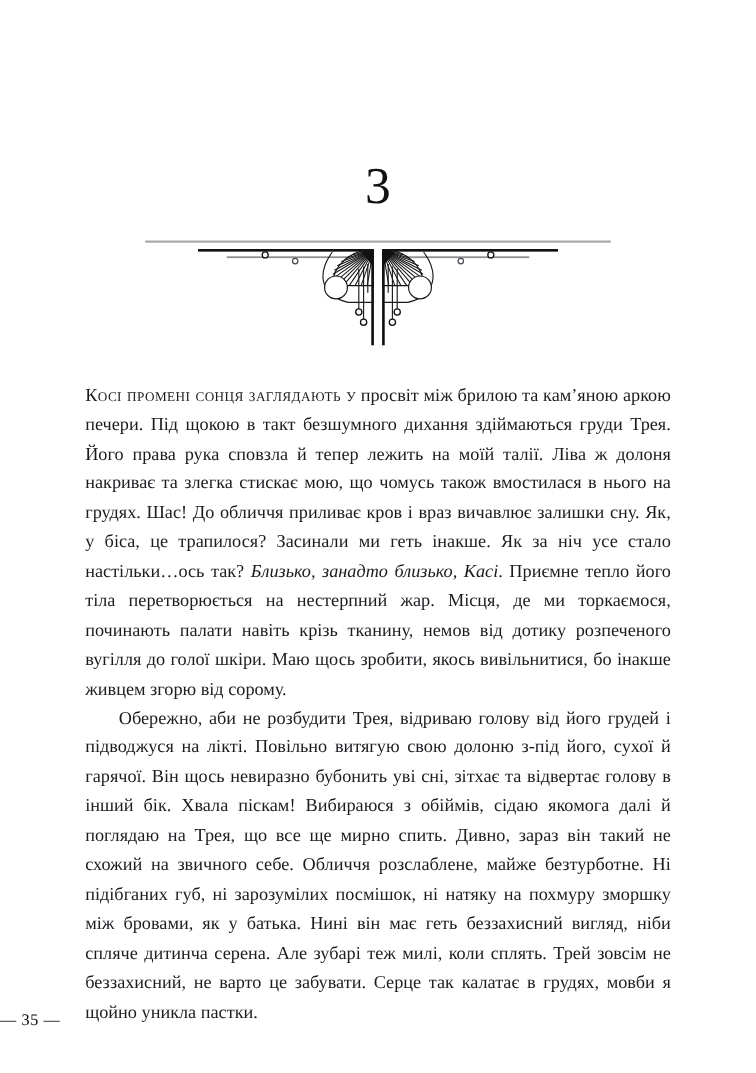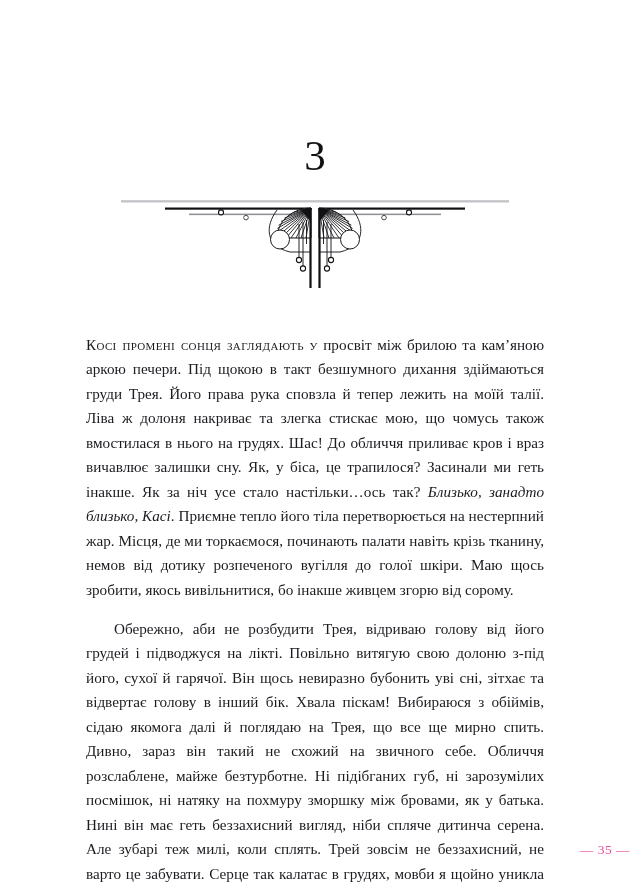--- a/index.html
+++ b/index.html
@@ -54,21 +54,21 @@
   }
 
   
   .body-text {
     position: absolute;
     top: 318px;
     left: 71px;
     width: 488px;
   }
   .para {
-    margin: 15px;
+    margin: 0;
     font-size: 15.2px;
     line-height: 24.45px;
     text-align: justify;
     text-justify: inter-word;
     color: #1b1b20;
     hyphens: manual;
     -webkit-hyphens: manual;
   }
   .para + .para {
     text-indent: 28px;
@@ -83,24 +83,24 @@
   .ital {
     font-style: italic;
   }
 
   
   .folio {
     position: absolute;
     bottom: 36px;
     left: 0;
     width: 630px;
-    text-align: right;
+    text-align: left;
     font-size: 13.5px;
     line-height: 16px;
-    color: #ec4899;
+    color: #000000;
     letter-spacing: 0.5px;
   }
 </style>
 </head>
 <body>
 
 <div class="page">
 
   <div class="chapter-head">
     <div class="chapter-number">3</div>

